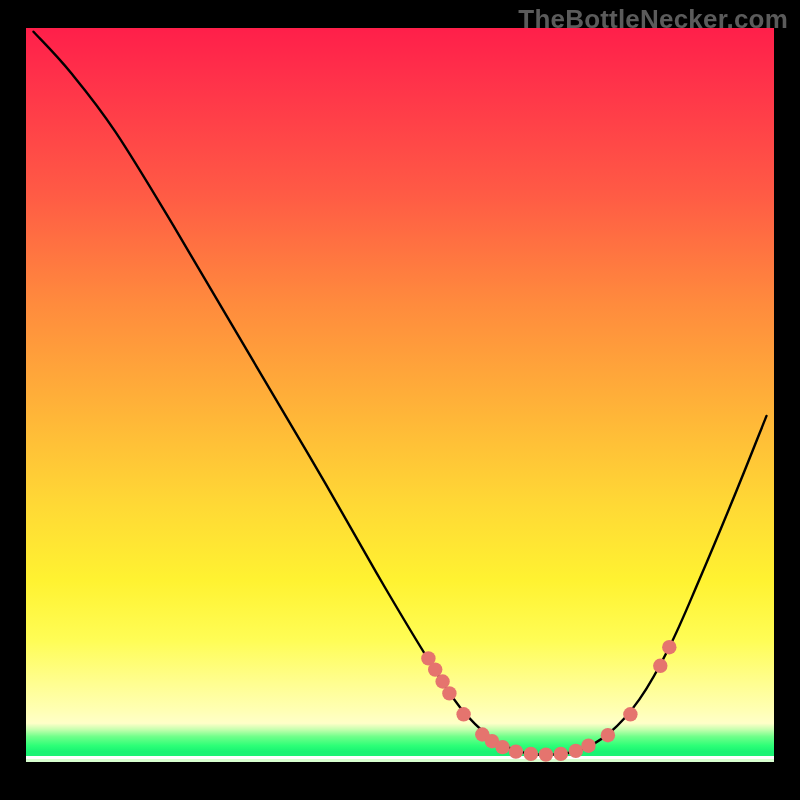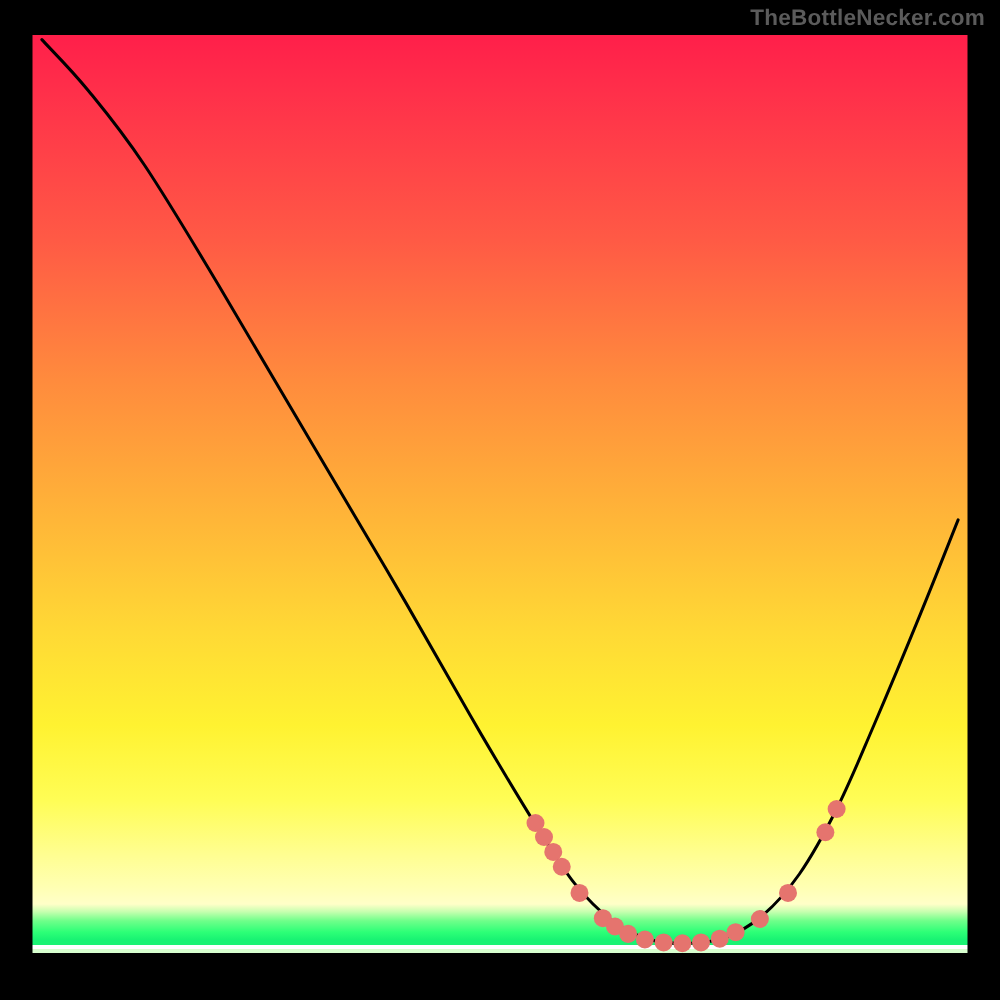--- a/index.html
+++ b/index.html
@@ -15,21 +15,21 @@
     position: relative;
     width: 800px;
     height: 800px;
     background: #000;
   }
   .watermark {
     position: absolute;
     top: 4px;
     right: 12px;
     color: #5b5b5b;
-    font-size: 18px;
+    font-size: 26px;
     font-weight: 600;
     letter-spacing: 0.2px;
     z-index: 10;
   }
   
   .plot {
     position: absolute;
     left: 26px;
     top: 28px;
     width: 748px;

